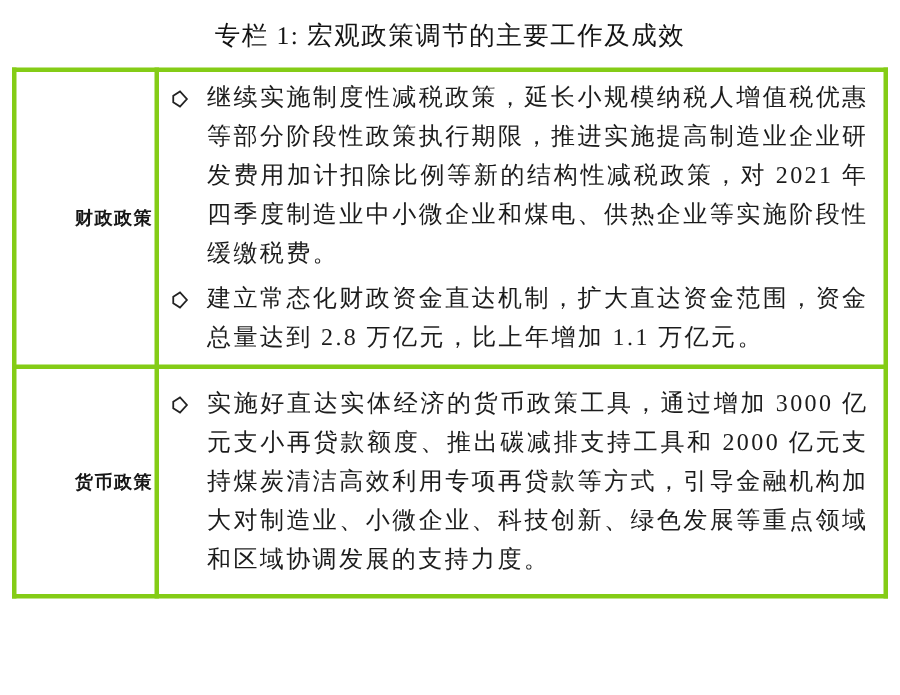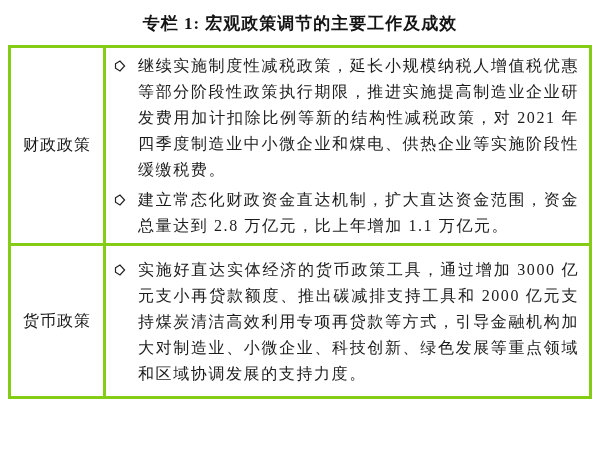--- a/index.html
+++ b/index.html
@@ -8,43 +8,43 @@
     background: #ffffff;
     font-family: "Liberation Serif", serif;
     color: #1f1f1f;
     overflow: hidden;
   }
   .page { width: 600px; height: 463px; position: relative; }
 
   .box-title {
     height: 45px;
     display: flex; align-items: center; justify-content: center;
-    font-size: 17px; font-weight: bold;
+    font-size: 17px; font-weight: normal;
     letter-spacing: 1px;
     color: #141414;
     padding-top: 2px;
     box-sizing: border-box;
   }
 
   table.policy-table {
     border-collapse: collapse;
     width: 584px;
     margin: 0 auto;
     table-layout: fixed;
   }
   table.policy-table td {
     border: 3px solid #84cc16;
     vertical-align: middle;
     box-sizing: border-box;
   }
   .label-cell {
     width: 95px;
-    text-align: center;
-    font-weight: normal;
-    font-size: 16px;
+    text-align: right;
+    font-weight: bold;
+    font-size: 12px;
     letter-spacing: 1px;
     color: #161616;
   }
   .content-cell {
     vertical-align: top;
     padding: 5px 10px 0 8px;
   }
   tr.row-fiscal    { height: 191px; }
   tr.row-monetary  { height: 153px; }
   tr.row-employment{ height: 60px; }

